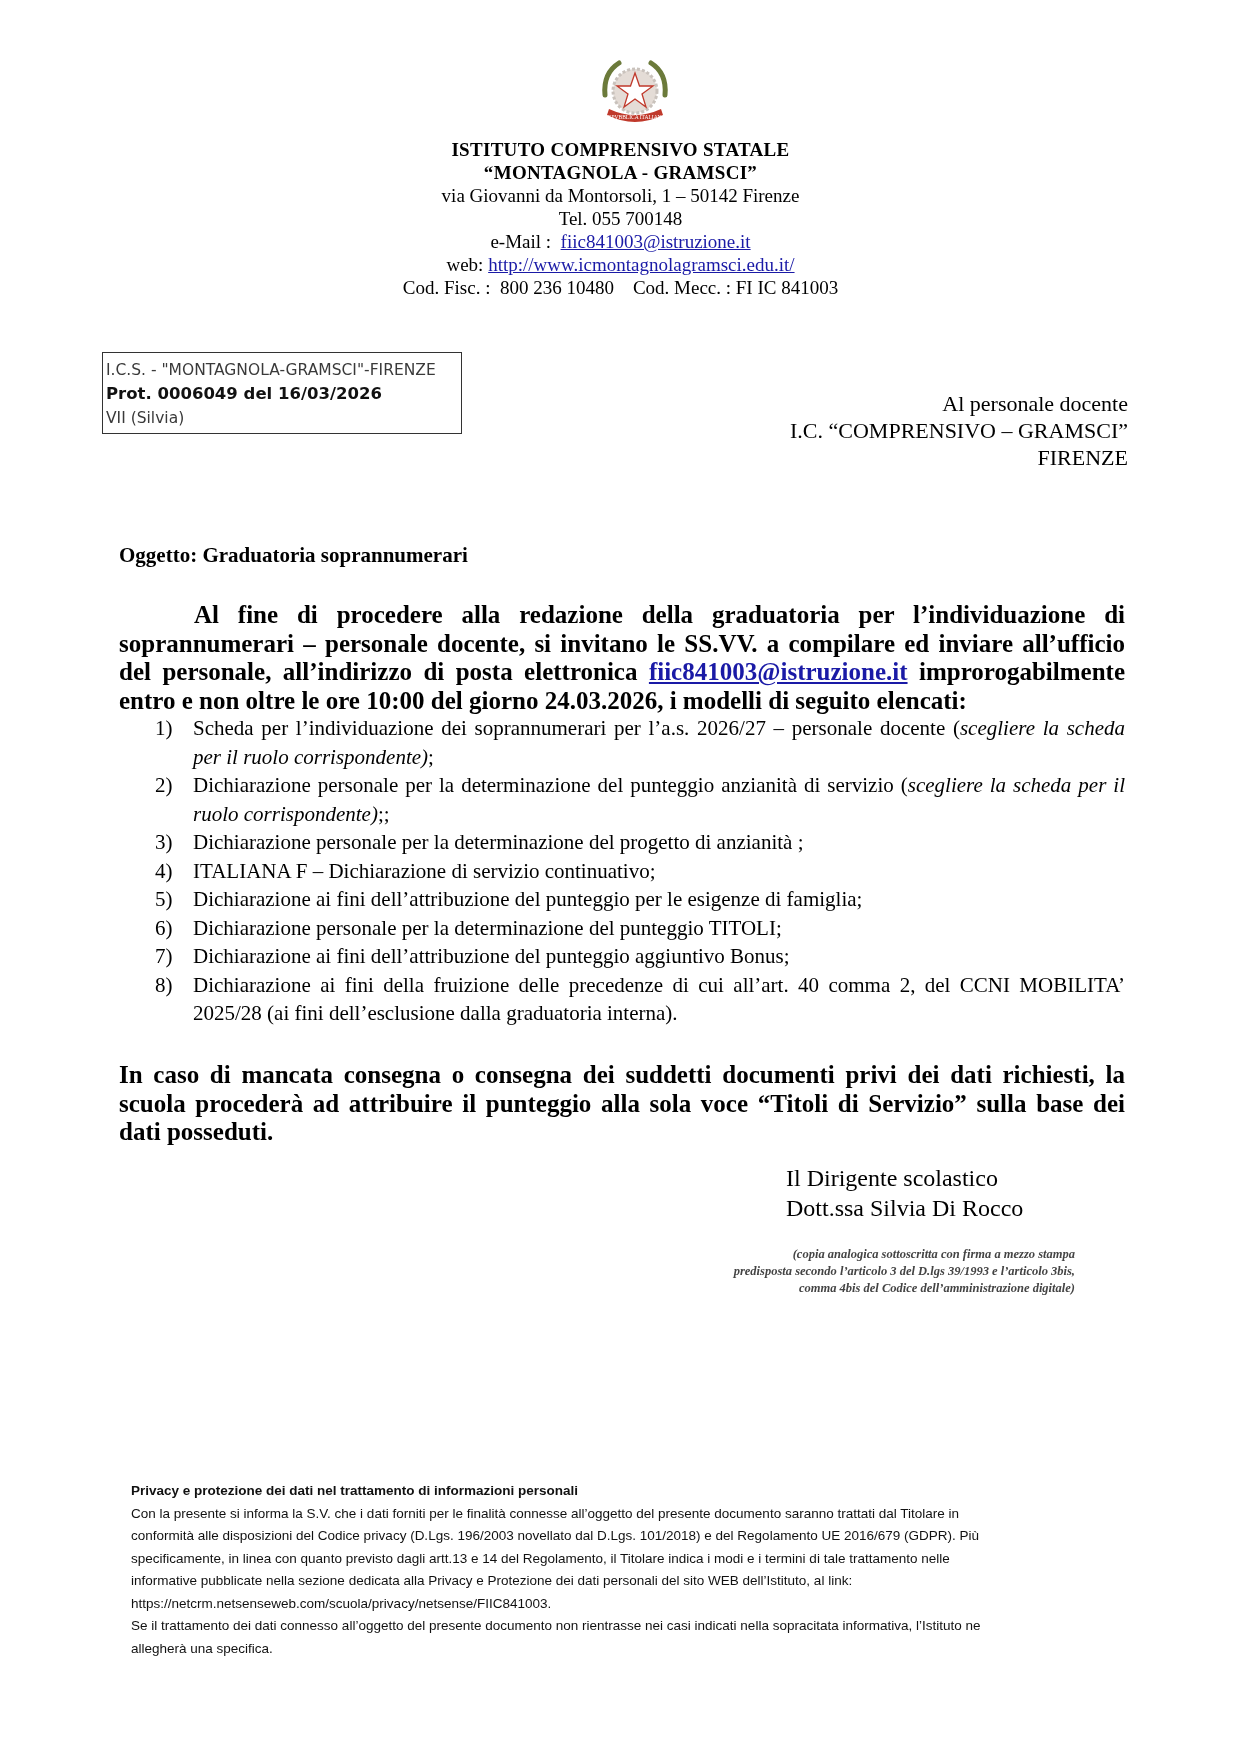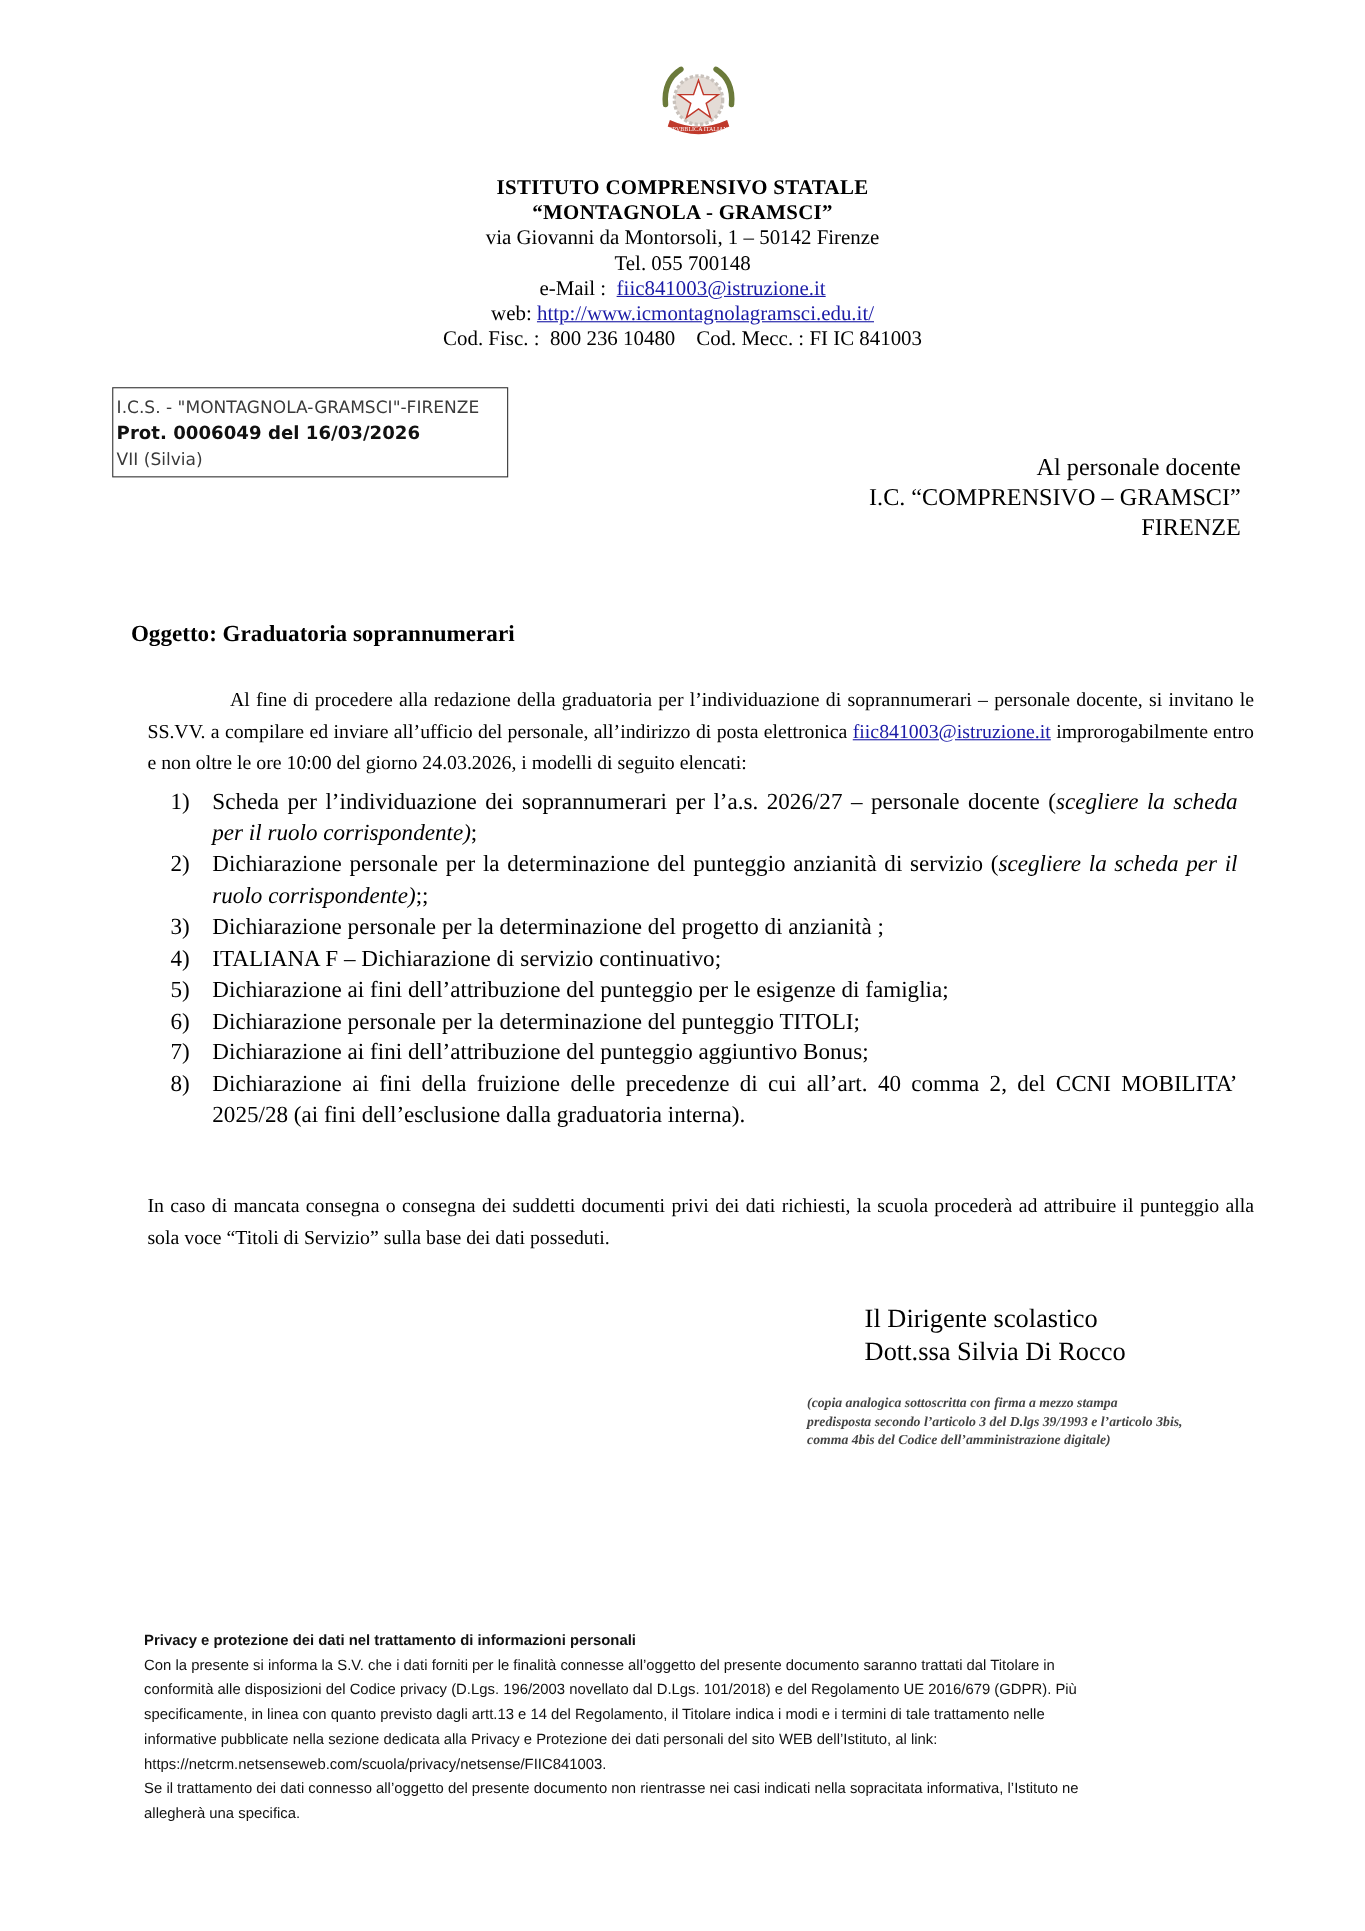--- a/index.html
+++ b/index.html
@@ -1,17 +1,17 @@
 <!DOCTYPE html>
 <html><head>
 <meta charset="utf-8">
 <style>
   html, body { margin:0; padding:0; background:#ffffff; }
   body { width:1241px; height:1755px; position:relative; overflow:hidden; color:#000; }
-  .serif { font-family: "Liberation Serif", "DejaVu Serif", serif; margin-top: 21px; }
+  .serif { font-family: "Liberation Serif", "DejaVu Serif", serif; }
   .sans { font-family: "DejaVu Sans", "Liberation Sans", sans-serif; }
   .narrow { font-family: "Liberation Sans", "DejaVu Sans", sans-serif; }
 
   
   .emblem { position:absolute; left:595px; top:55px; width:80px; height:80px; }
   .hdr { position:absolute; left:300px; width:641px; text-align:center; }
   .hdr-line { font-size:19px; line-height:23px; }
   .hdr-bold { font-weight:bold; font-size:19px; letter-spacing:0.3px; }
   a.lnk { color:#1a1aa6; text-decoration:underline; }
 
@@ -19,30 +19,30 @@
   .prot-box { position:absolute; left:102px; top:352px; width:360px; height:82px;
     border:1px solid #333; box-sizing:border-box; padding:5px 0 0 3px; }
   .prot-line { font-size:15.5px; line-height:24px; color:#3a3a3a; white-space:nowrap; }
   .prot-line.b { font-weight:bold; color:#111; font-size:16.5px; }
 
   
   .recip { position:absolute; right:113px; top:390px; text-align:right; font-size:22px; line-height:27px; }
 
   
   .subject { position:absolute; left:119px; top:543px; font-size:21px; font-weight:bold; }
-  .para { position:absolute; left:134px; width:1006px; font-size:18px; line-height:28.5px; text-align:justify; }
+  .para { position:absolute; left:119px; width:1006px; font-size:25px; line-height:28.5px; text-align:justify;font-weight:bold; }
   .indent { display:inline-block; width:75px; }
   .list { position:absolute; left:155px; width:970px; top:714px; margin:0; padding:0; list-style:none; font-size:21px; line-height:28.5px; }
   .list li { position:relative; padding-left:38px; text-align:justify; }
   .list li .num { position:absolute; left:0; top:0; }
   .it { font-style:italic; }
 
   
   .sig { position:absolute; left:786px; top:1163px; font-size:24px; line-height:30px; }
-  .sig-note { position:absolute; right:166px; top:1246px; font-size:12.5px; line-height:17px;
+  .sig-note { position:absolute; right:166px; top:1246px; text-align:right; font-size:12.5px; line-height:17px;
     font-style:italic; font-weight:bold; color:#444; }
 
   
   .priv { position:absolute; left:119px; top:1480px; width:1010px; font-size:13.5px; line-height:22.5px; color:#111;margin-left:12px; }
   .priv .t { font-weight:bold; }
 </style>
 </head>
 <body>
 
 <svg class="emblem" viewBox="0 0 80 80">

